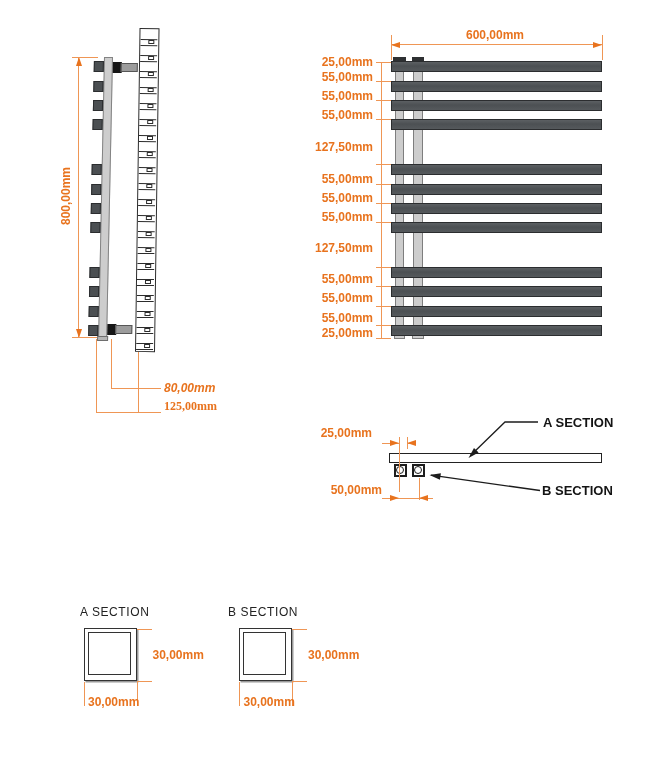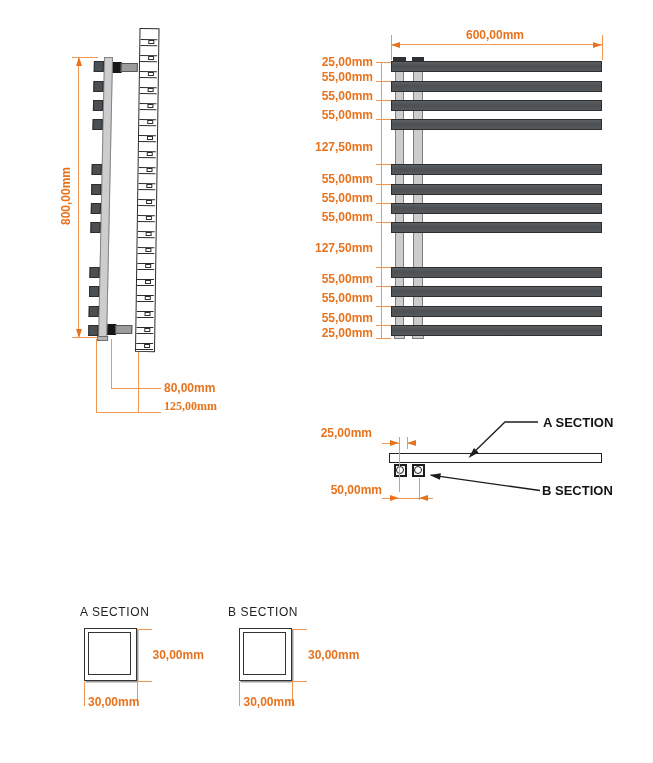--- a/index.html
+++ b/index.html
@@ -21,21 +21,21 @@
     letter-spacing:.6px;white-space:nowrap;line-height:12px;
   }
   svg.overlay{position:absolute;left:0;top:0;pointer-events:none;}
 </style>
 </head>
 <body>
 
 <div id="canvas">
 
   <div class="dimtext" style="left:60px;top:167px;writing-mode:vertical-rl;transform:rotate(180deg);line-height:13px;">800,00mm</div>
-  <div class="dimtext" style="left:164px;top:382px;">80,00mm</div>
+  <div class="dimtext" style="left:164px;top:382px;font-style:italic;">80,00mm</div>
   <div class="dimtext" style="left:164px;top:400px;font-family:Liberation Serif, serif;">125,00mm</div>
 
   <div class="dimtext" style="left:466px;top:29px;">600,00mm</div>
 
   <div class="dimtext" style="left:312px;top:427px;width:60px;text-align:right;">25,00mm</div>
   <div class="dimtext" style="left:322px;top:484px;width:60px;text-align:right;">50,00mm</div>
   <div class="blktext" style="left:543px;top:416px;">A SECTION</div>
   <div class="blktext" style="left:542px;top:484px;">B SECTION</div>
 
   <div class="abs" id="g-side">

